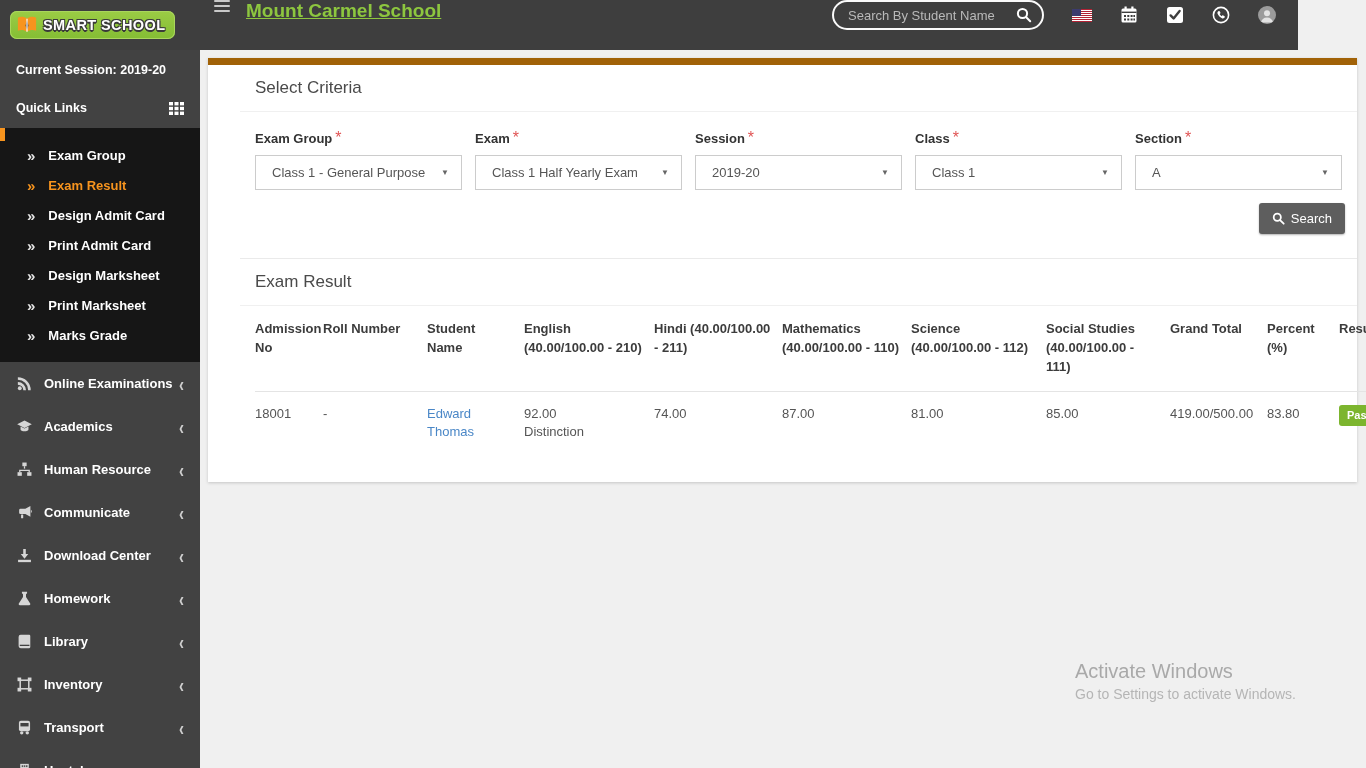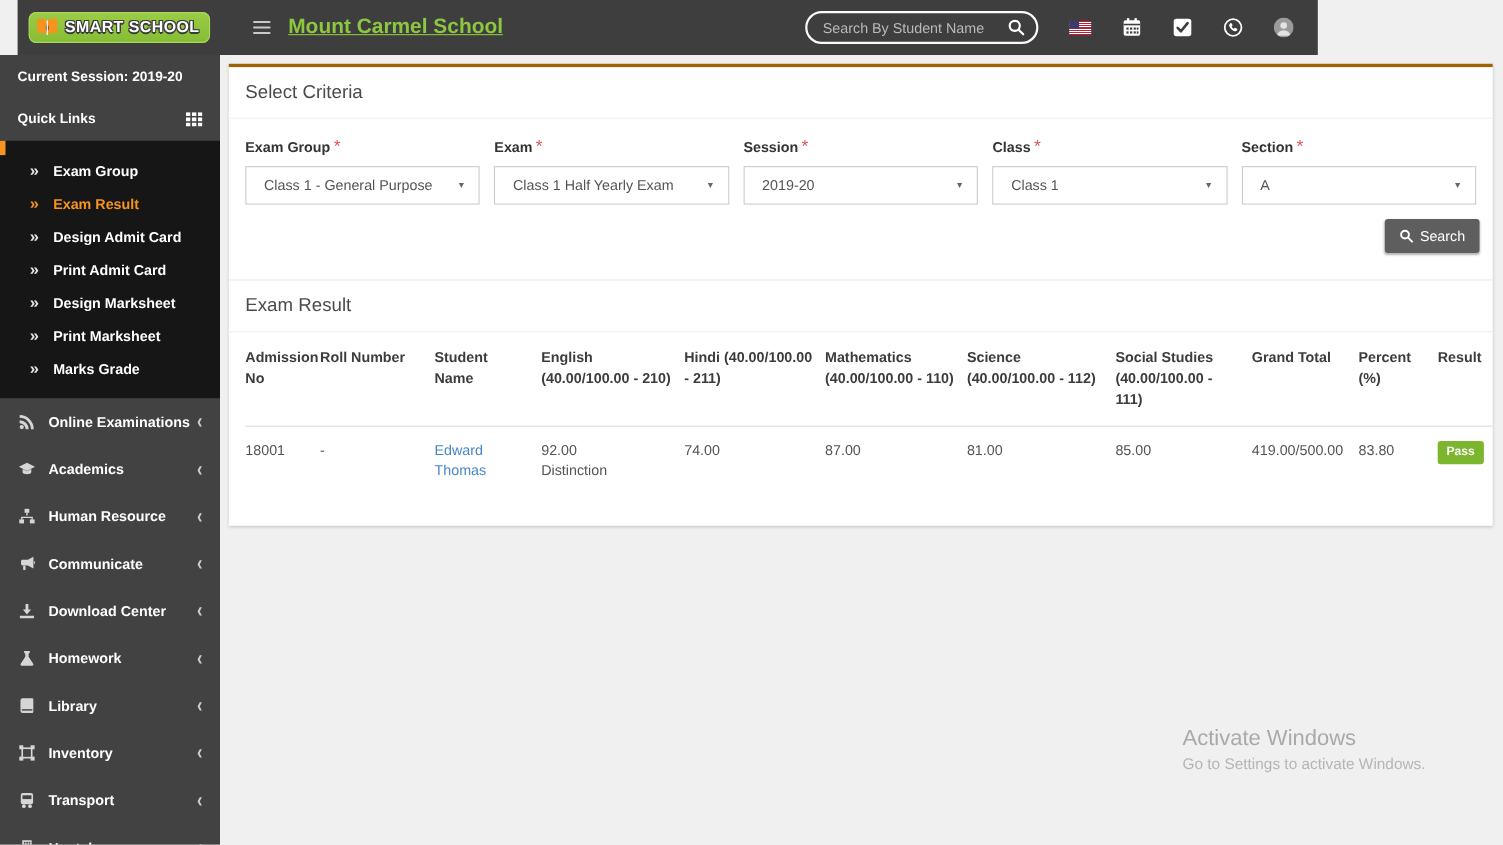--- a/index.html
+++ b/index.html
@@ -1,20 +1,20 @@
 <!DOCTYPE html>
 <html><head>
 <meta charset="utf-8">
 <style>
   * { margin:0; padding:0; box-sizing:border-box; }
   html,body { width:1366px; height:768px; overflow:hidden; }
   body { font-family:"Liberation Sans","DejaVu Sans",sans-serif; background:#f0f0f0; position:relative; }
 
   
-  .topbar { position:absolute; top:0; left:16px; width:1182px; height:50px; background:#3e3e3e; display:flex; align-items:center; z-index:30; }
+  .topbar { position:absolute; top:0; left:0; width:1298px; height:50px; background:#3e3e3e; display:flex; align-items:flex-start; z-index:30; }
   .logo-area { width:200px; height:50px; display:flex; align-items:center; padding-left:10px; }
   .logo-pill { display:flex; align-items:center; gap:5px; background:linear-gradient(#9bcc45,#84bd34); border-radius:7px; padding:4px 10px 4px 6px; box-shadow:inset 0 0 0 1px #a9d65c; }
   .logo-text { font-size:14.5px; font-weight:bold; letter-spacing:.4px; color:#fff;
     text-shadow:-1px -1px 0 #3b3b3b,1px -1px 0 #3b3b3b,-1px 1px 0 #3b3b3b,1px 1px 0 #3b3b3b,0 2px 0 #3b3b3b; }
   .hamburger { margin-left:14px; width:16px; height:12px; display:flex; flex-direction:column; justify-content:space-between; cursor:pointer; }
   .hamburger i { display:block; height:2.4px; background:#c9c9c9; border-radius:1px; }
   .school-name { margin-left:16px; color:#8dc63f; font-size:19px; font-weight:bold;text-decoration:underline; }
   .top-right { margin-left:auto; display:flex; align-items:center; gap:28px; padding-right:22px; }
   .search-pill { display:flex; align-items:center; width:212px; height:30px; border:2px solid #fafafa; border-radius:16px; padding:0 10px 0 14px; }
   .search-pill input { flex:1; min-width:0; background:transparent; border:none; outline:none; color:#ddd; font-size:13px; font-family:inherit; }
@@ -36,21 +36,21 @@
   .smenu-item .lbl { color:#fff; font-size:13px; font-weight:bold; }
   .smenu-item.active .chev2, .smenu-item.active .lbl { color:#f7941e; }
   .sections { }
   .section-item { display:flex; align-items:center; height:43px; padding:0 16px 0 17px; cursor:pointer; }
   .section-item svg { width:15px; height:15px; flex:0 0 15px; }
   .section-item .lbl { color:#fff; font-size:13px; font-weight:bold; margin-left:12px; flex:1; }
   .section-item .col-chev { color:#cfcfcf; font-size:15px; font-weight:bold; transform:scaleY(1.3); }
 
   
   .main { position:absolute; top:50px; left:200px; right:0; bottom:0; background:#f0f0f0; }
-  .card { margin:8px 9px 0 8px; background:#fff; border-top:3px solid #a16207; box-shadow:0 1px 3px rgba(0,0,0,.18); }
+  .card { margin:8px 9px 0 8px; background:#fff; border-top:7px solid #a16207; box-shadow:0 1px 3px rgba(0,0,0,.18);padding-left:32px; }
   .card-title { font-size:17px; color:#4a4a4a; padding:13px 15px; border-bottom:1px solid #f0f0f0; }
   .form-row { display:flex; gap:13px; padding:17px 15px 0; }
   .field { flex:1; }
   .field .flabel { font-size:13px; font-weight:bold; color:#333; }
   .field .req { color:#e05353; margin-left:3px; }
   .selectbox { margin-top:8px; height:35px; border:1px solid #ccc; background:#fff; display:flex; align-items:center; padding:0 12px 0 16px; cursor:pointer; }
   .selectbox .val { flex:1; font-size:13px; color:#555; }
   .selectbox .arrow { font-size:8px; color:#666; }
   .btn-row { display:flex; justify-content:flex-end; padding:13px 12px 24px; }
   .search-btn { display:flex; align-items:center; gap:6px; background:#5e5e5e; color:#fff; font-size:13px; font-family:inherit; border:none; border-radius:3px; padding:8px 13px; cursor:pointer; box-shadow:0 1px 2px rgba(0,0,0,.3); }

